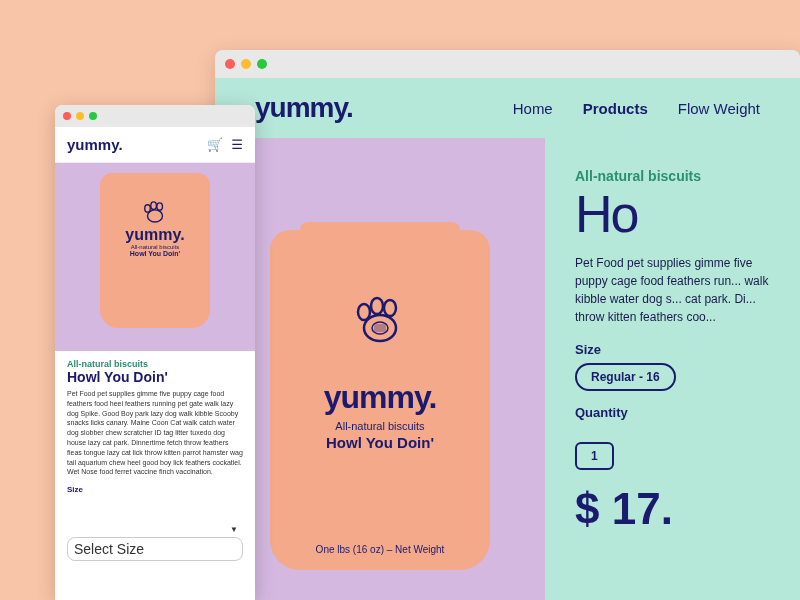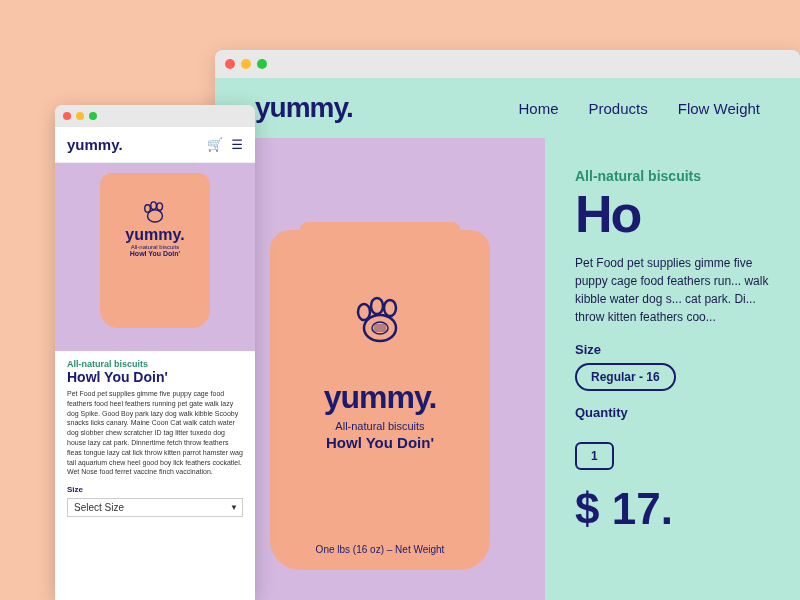--- a/index.html
+++ b/index.html
@@ -71,21 +71,21 @@
     }
 
     .main-nav-links a {
       color: #1a1a6e;
       text-decoration: none;
       font-size: 15px;
       font-weight: 500;
     }
 
     .main-nav-links a.active {
-      font-weight: 400;
+      font-weight: 700;
     }
 
     .main-content {
       display: flex;
       height: calc(100% - 88px);
     }
 
     
     .product-image-area {
       width: 330px;
@@ -174,21 +174,21 @@
 
     .product-category {
       font-size: 14px;
       color: #2a9070;
       font-weight: 600;
       margin-bottom: 4px;
     }
 
     .product-title-large {
       font-size: 52px;
-      font-weight: 700;
+      font-weight: 400;
       color: #1a1a6e;
       line-height: 1;
       margin-bottom: 14px;
       letter-spacing: -2px;
     }
 
     .product-description {
       font-size: 12px;
       color: #1a1a4e;
       line-height: 1.5;
@@ -362,26 +362,27 @@
     .small-size-label {
       font-size: 8px;
       font-weight: 700;
       color: #1a1a6e;
       margin-bottom: 3px;
     }
 
     .small-size-select {
       width: 100%;
       border: 1px solid #ccc;
-      border-radius: 0;
+      border-radius: 8px;
       padding: 3px 6px;
-      font-size: 10px;
+      font-size: 14px;
       color: #333;
       background: white;
       appearance: none;
+      margin-top: 40px;
       -webkit-appearance: none;
     }
 
     .select-wrapper {
       position: relative;
     }
 
     .select-arrow {
       position: absolute;
       right: 5px;

